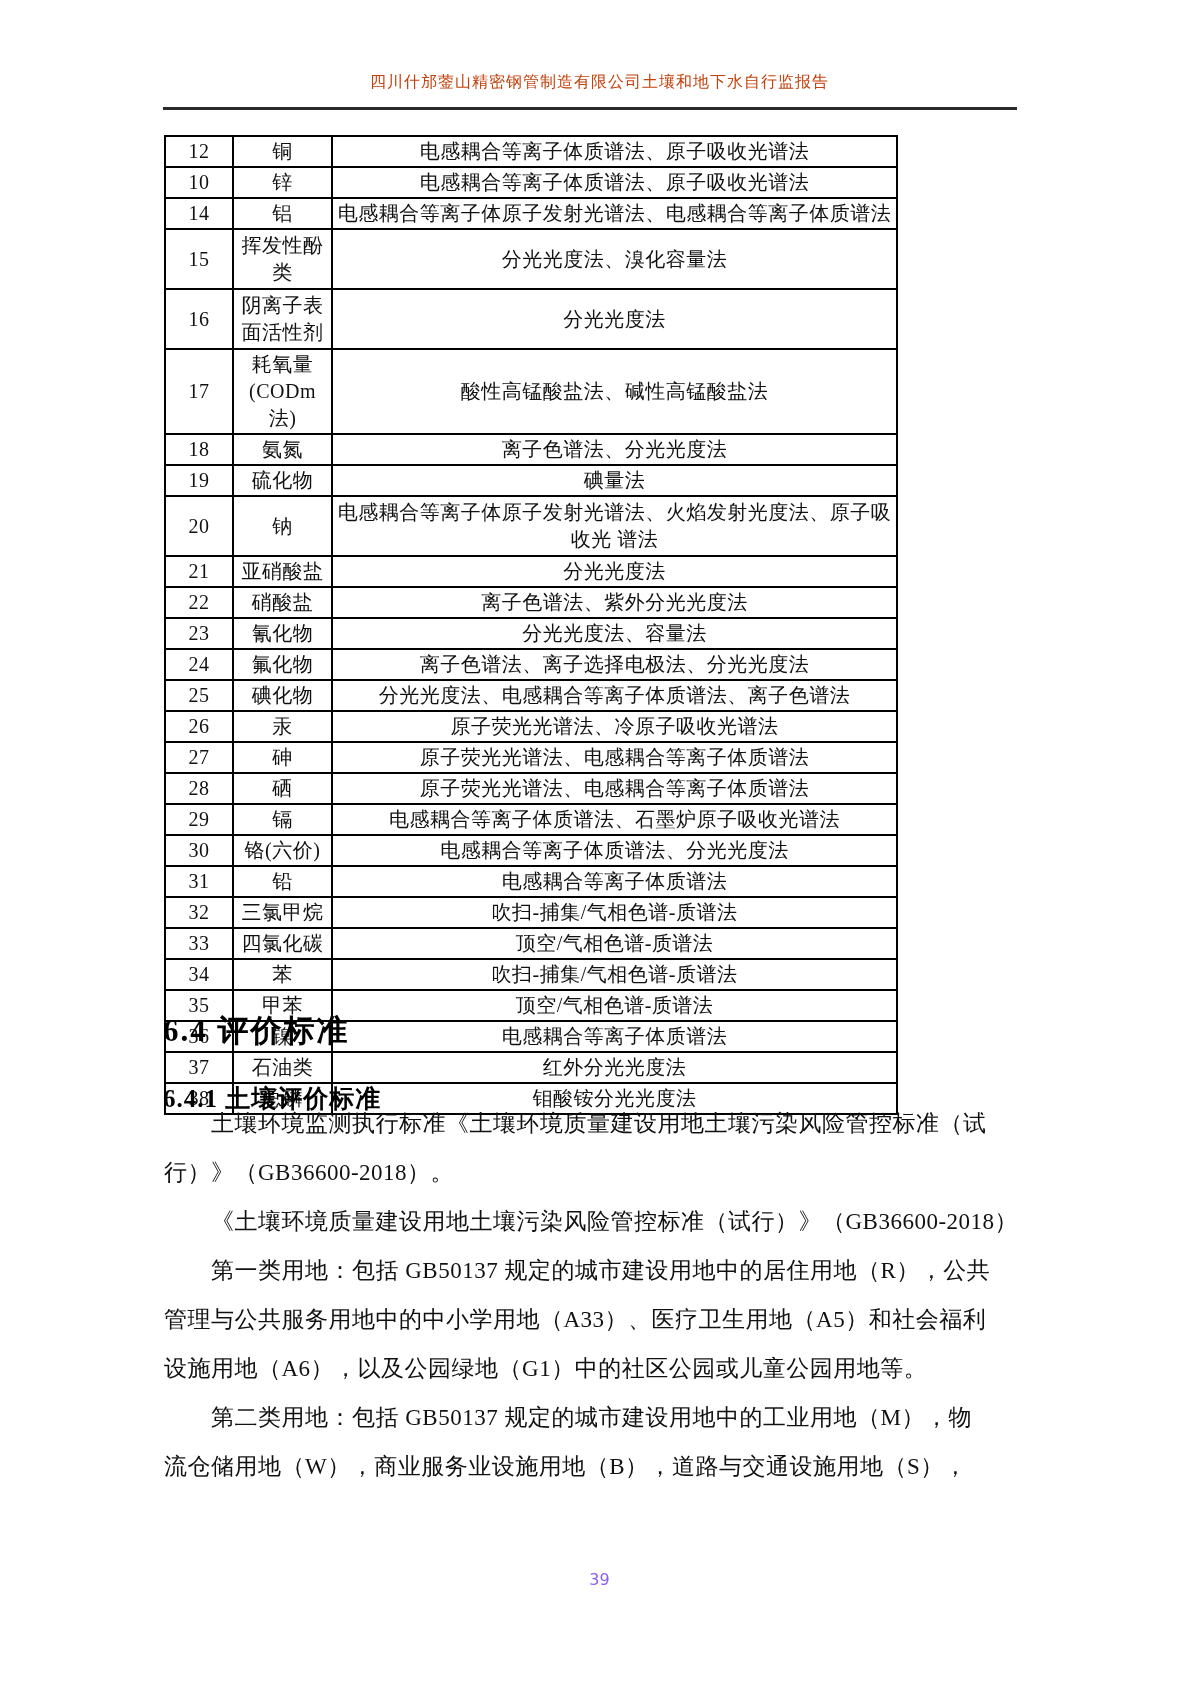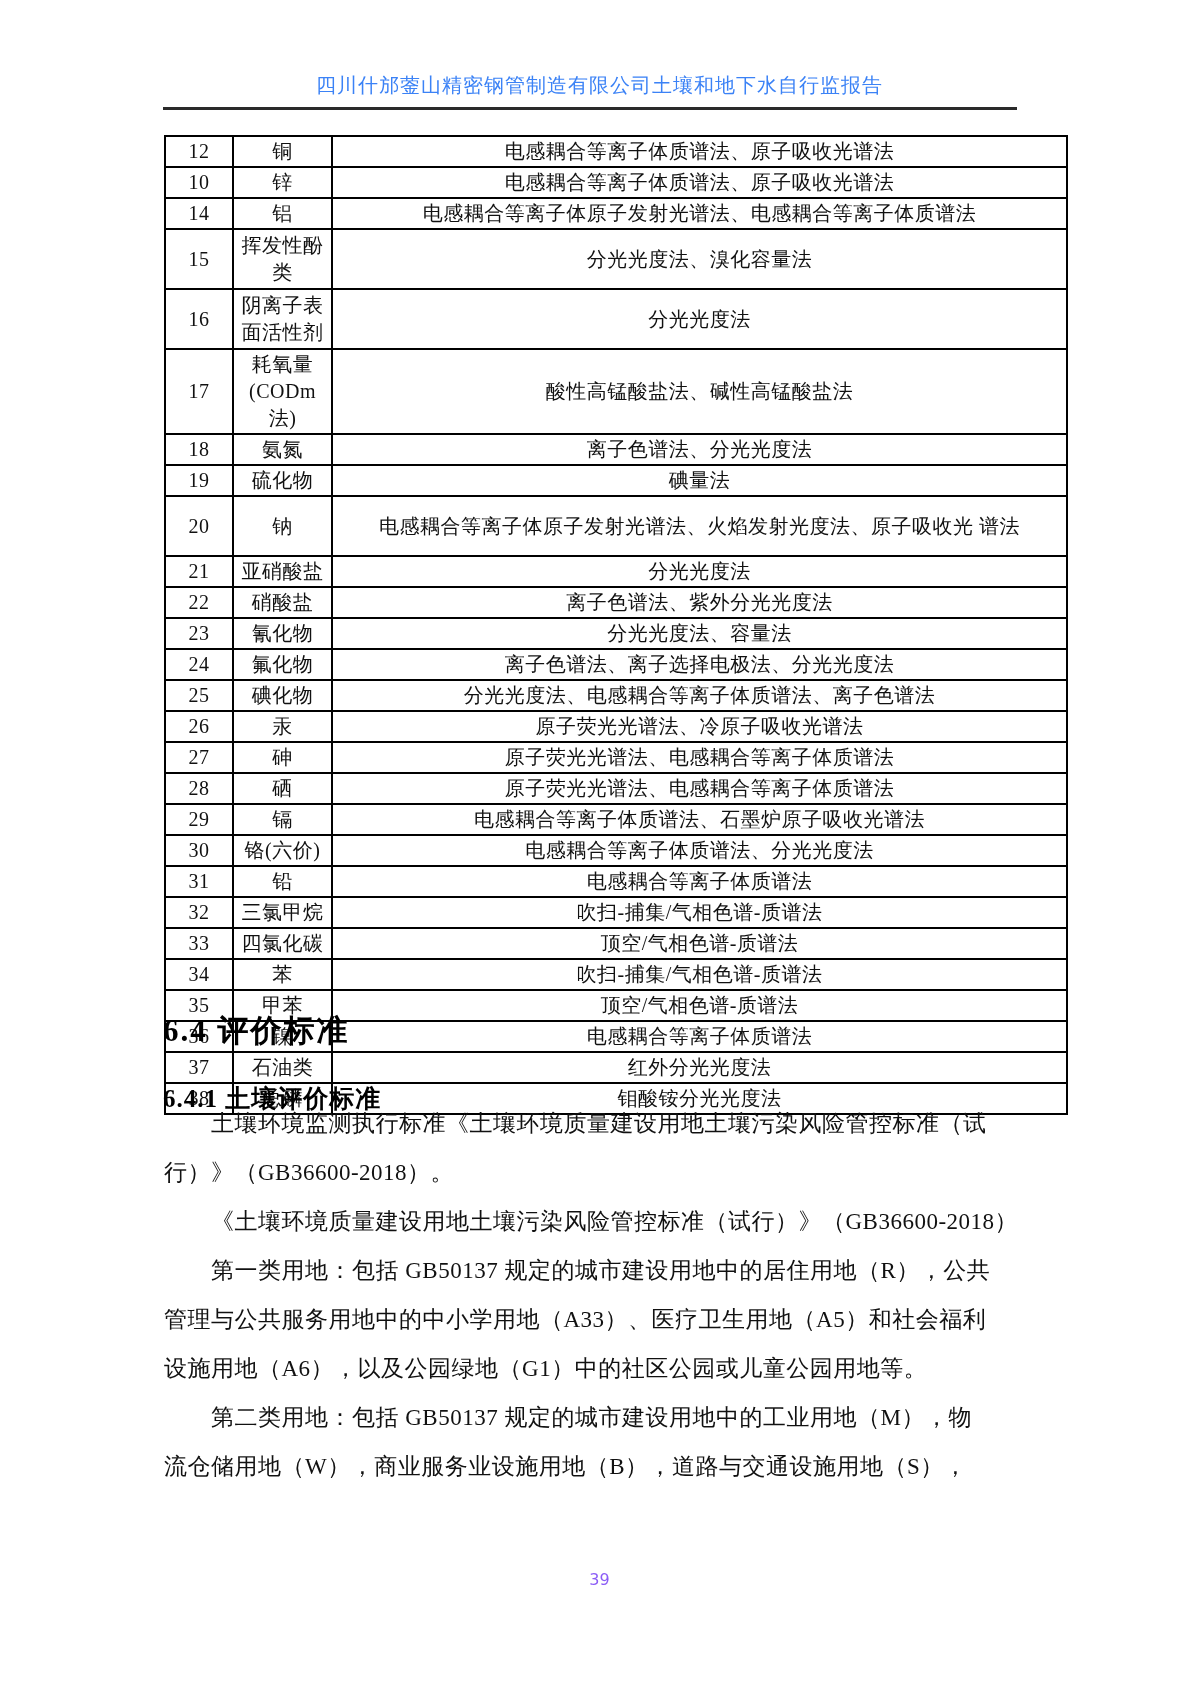--- a/index.html
+++ b/index.html
@@ -7,29 +7,29 @@
     position:relative;
     width:1199px; height:1696px;
     background:#ffffff;
     color:#000;
     font-family:"Liberation Serif","DejaVu Serif",serif;
     overflow:hidden;
   }
   
   .doc-title {
     position:absolute; top:72px; left:0; width:100%;
-    text-align:center; font-size:20px; letter-spacing:1px; color:#3b82f6;
+    text-align:center; font-size:16px; letter-spacing:1px; color:#c2410c;
   }
   .header-rule {
     position:absolute; top:107px; left:163px; width:854px; height:3px;
     background:#2a2a2a;
   }
   
   .methods-table {
-    position:absolute; top:135px; left:164px; width:904px;
+    position:absolute; top:135px; left:164px; width:734px;
     border-collapse:collapse; table-layout:fixed;
   }
   .methods-table td {
     border:2px solid #000;
     text-align:center; vertical-align:middle;
     font-size:20px; letter-spacing:0.5px;
     padding:1px 2px;
     color:#111;
   }
   .methods-table tr { height:27px; }

